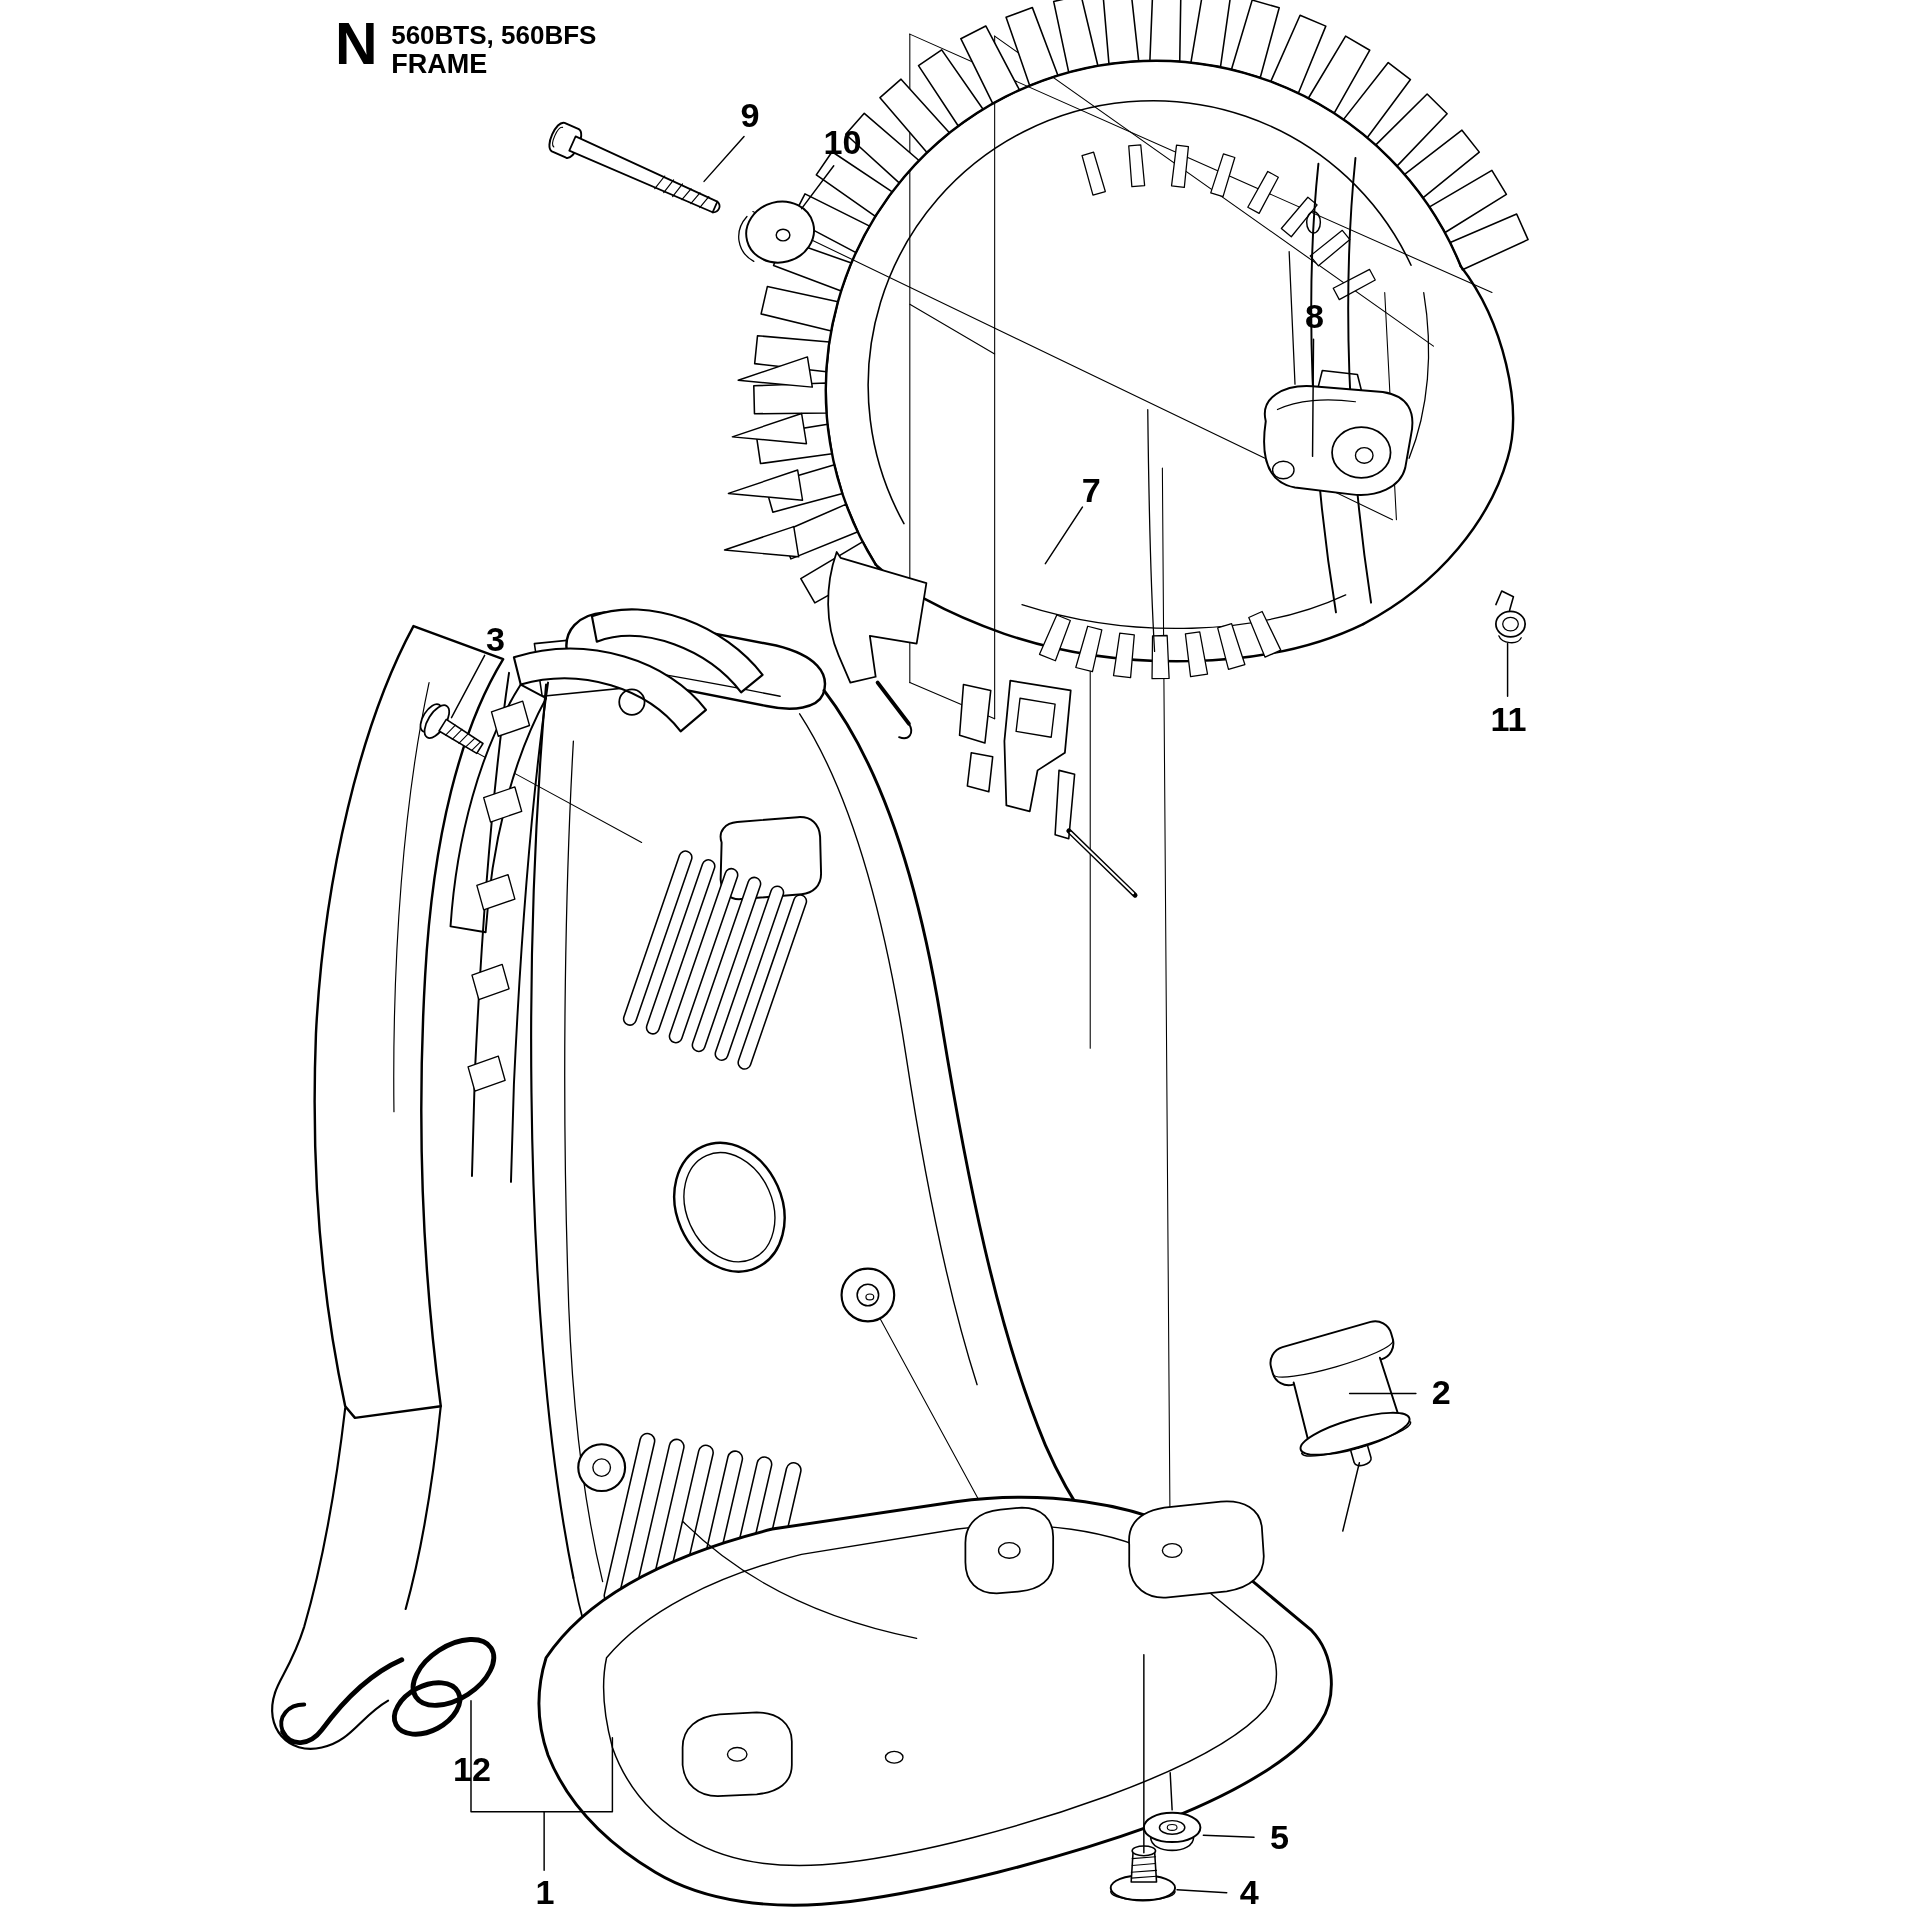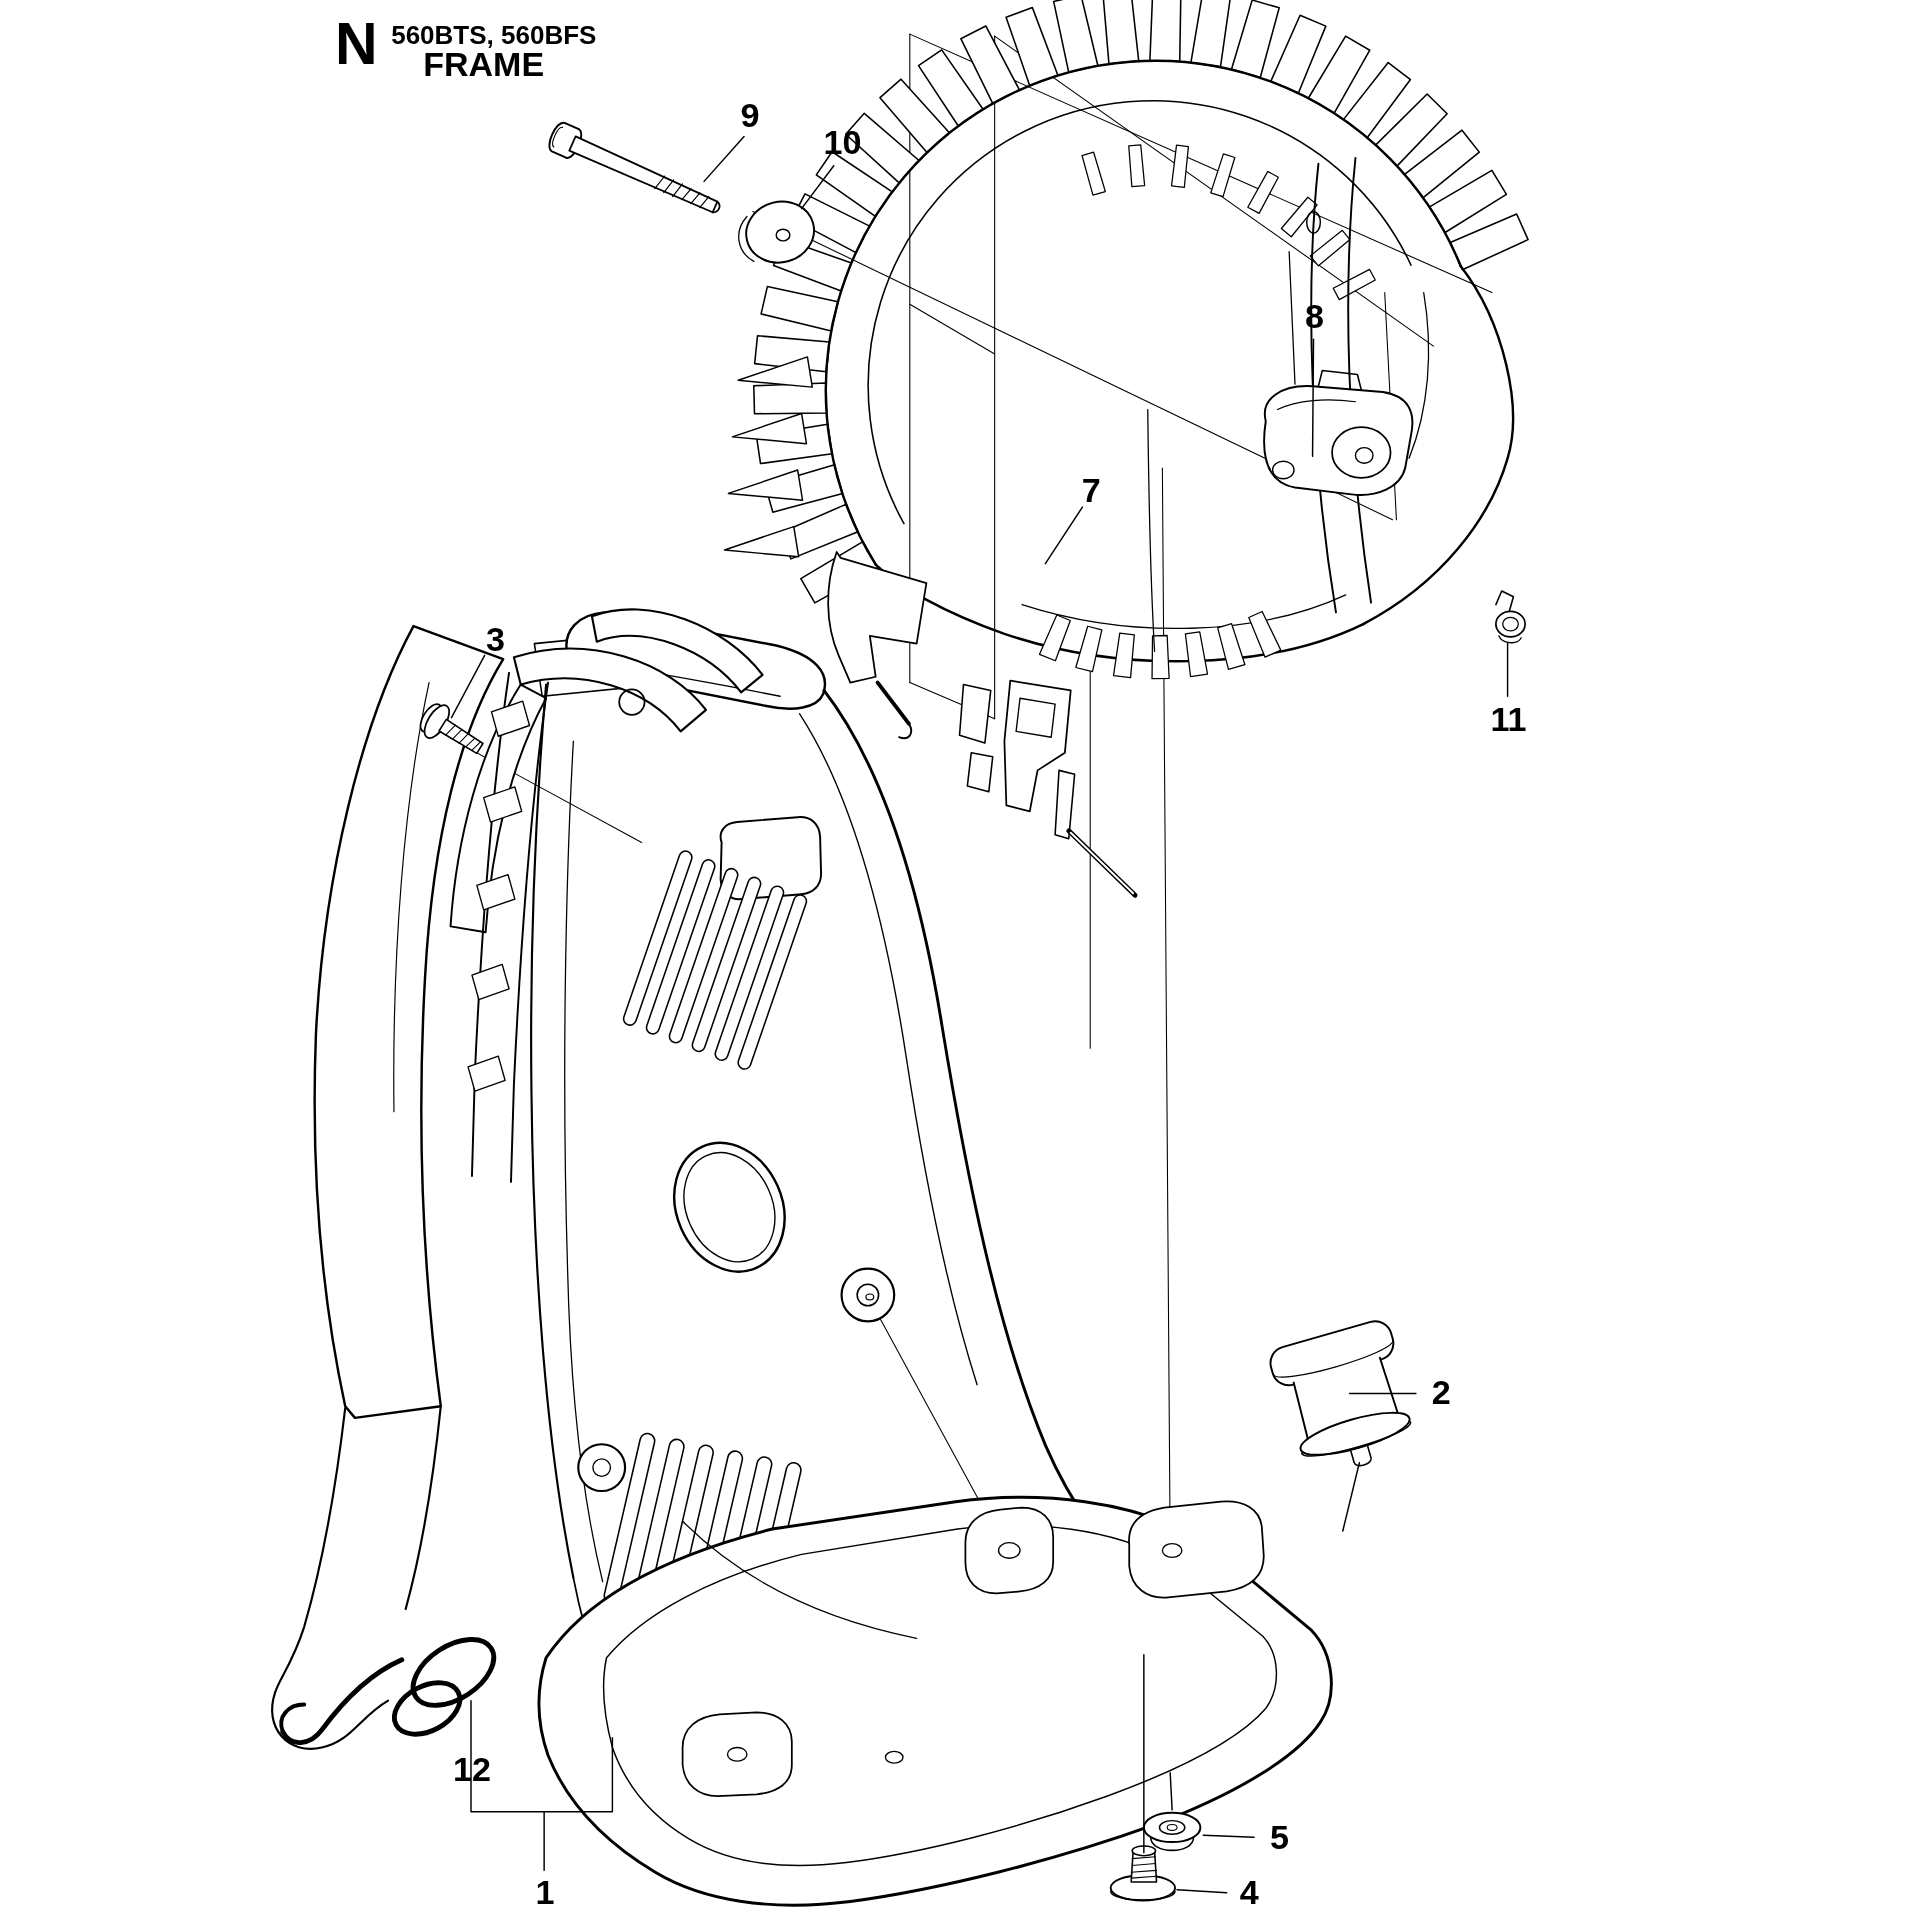--- a/index.html
+++ b/index.html
@@ -2,21 +2,21 @@
 <html><head>
 <meta charset="utf-8">
 <style>
   html,body{margin:0;padding:0;background:#ffffff;}
   .page{position:relative;width:1923px;height:1923px;background:#ffffff;overflow:hidden;
         font-family:"Liberation Sans", sans-serif;}
   .hdr{position:absolute;left:335px;top:17.6px;display:flex;align-items:flex-start;color:#000;}
   .hdr-letter{font-size:59px;font-weight:bold;line-height:53px;letter-spacing:-2px;}
   .hdr-right{margin-left:15.6px;padding-top:3.9px;}
   .hdr-models{font-size:26px;font-weight:bold;line-height:29px;white-space:nowrap;}
-  .hdr-sheet{font-size:34px;font-weight:bold;line-height:29px;white-space:nowrap;margin-left:32px;}
+  .hdr-sheet{font-size:27px;font-weight:bold;line-height:29px;white-space:nowrap;}
   svg.art{position:absolute;left:0;top:0;}
   svg.art path, svg.art line, svg.art ellipse, svg.art circle, svg.art rect{vector-effect:none;}
   text.co{font-family:"Liberation Sans", sans-serif;font-weight:bold;font-size:35px;
           fill:#000;text-anchor:middle;}
 </style>
 </head>
 <body>
 
 <div class="page">
 

